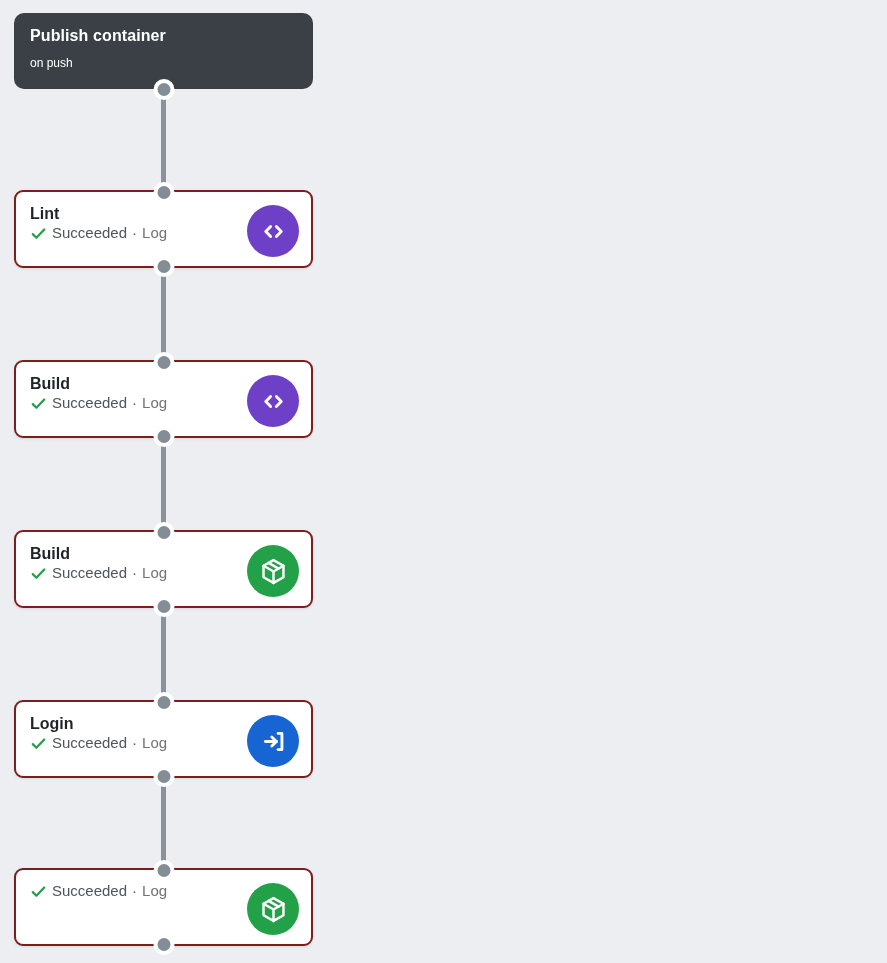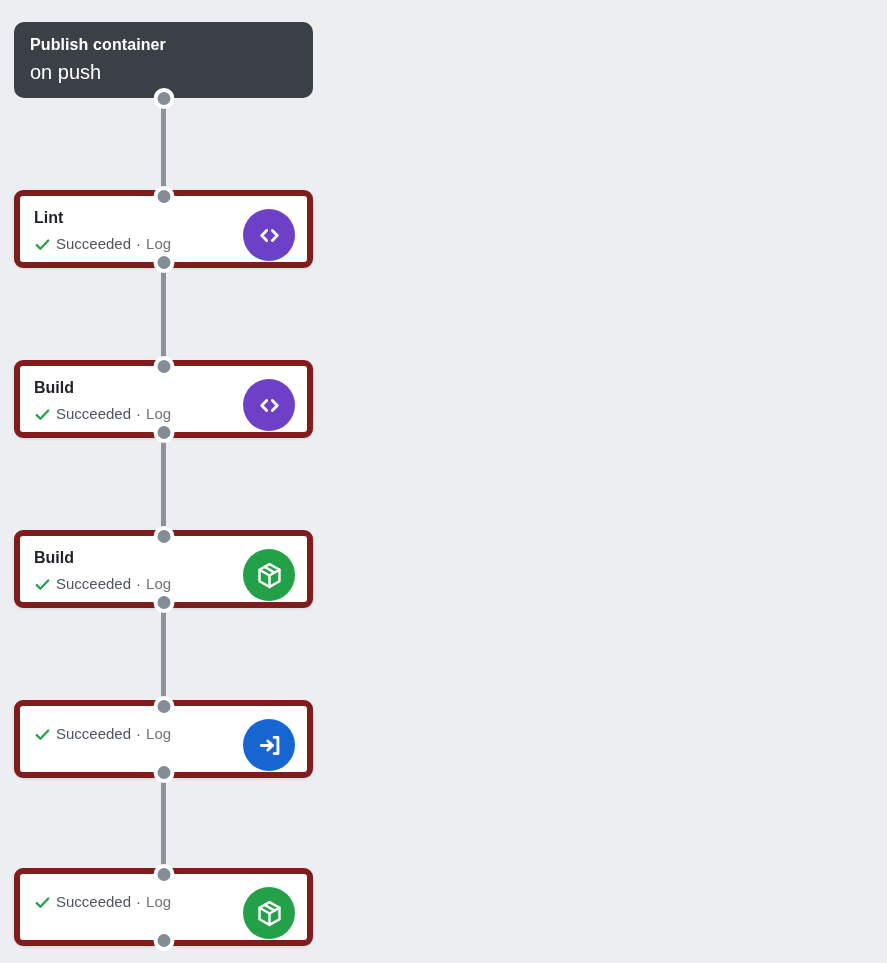--- a/index.html
+++ b/index.html
@@ -23,69 +23,68 @@
     width: 5px;
     height: 848px;
     background: #8a929b;
     z-index: 0;
   }
 
   
   .trigger-card {
     position: absolute;
     left: 14px;
-    top: 22px;
+    top: 13px;
     width: 299px;
     height: 76px;
     box-sizing: border-box;
     background: #3a4046;
     border-radius: 10px;
     padding: 12px 16px;
     color: #ffffff;
     z-index: 1;
   }
   .trigger-title {
     font-size: 16px;
     font-weight: 700;
     line-height: 22px;
     letter-spacing: .1px;
   }
   .trigger-subtitle {
-    font-size: 20px;
+    font-size: 12px;
     font-weight: 400;
     line-height: 22px;
     margin-top: 5px;
   }
 
   
   .step-card {
     position: absolute;
     left: 14px;
     width: 299px;
     height: 78px;
     box-sizing: border-box;
     background: #ffffff;
-    border: 6px solid #7f1d1d;
+    border: 2px solid #7f1d1d;
     border-radius: 9px;
     box-shadow: 0 1px 3px rgba(31,35,40,0.10);
     padding: 12px 13px 12px 14px;
     z-index: 1;
     cursor: pointer;
   }
   .step-name {
     font-size: 16px;
     font-weight: 700;
     color: #1f2429;
     line-height: 20px;
   }
   .step-status {
     display: flex;
     align-items: center;
     gap: 5px;
-    margin-top: 7px;
     font-size: 15px;
     color: #4d555d;
     line-height: 18px;
   }
   .check-icon { width: 17px; height: 17px; flex: 0 0 auto; }
   .log-link {
     color: #737373;
     text-decoration: none;
     cursor: pointer;
   }
@@ -189,20 +188,21 @@
           <path d="M2.5 4.85 L8 8 L13.5 4.85"></path>
           <path d="M8 8 V14.3"></path>
           <path d="M5.3 3.25 L10.8 6.4"></path>
         </svg>
 
       </div>
       <div class="dot dot-bottom"></div>
     </div>
     <div class="step-card" style="top: 700px;">
       <div class="dot dot-top"></div>
+      <div class="step-name">Login</div>
       <div class="step-status">
         <svg class="check-icon" viewBox="0 0 16 16" fill="none" stroke="#23a148" stroke-width="2.1" stroke-linecap="round" stroke-linejoin="round">
           <path d="M2.6 8.6 L6 12 L13.4 4.2"></path>
         </svg>
         <span>Succeeded</span>
         <span>·</span>
         <a class="log-link">Log</a>
       </div>
       <div class="icon-circle" style="background: rgb(22, 101, 211);">
 

